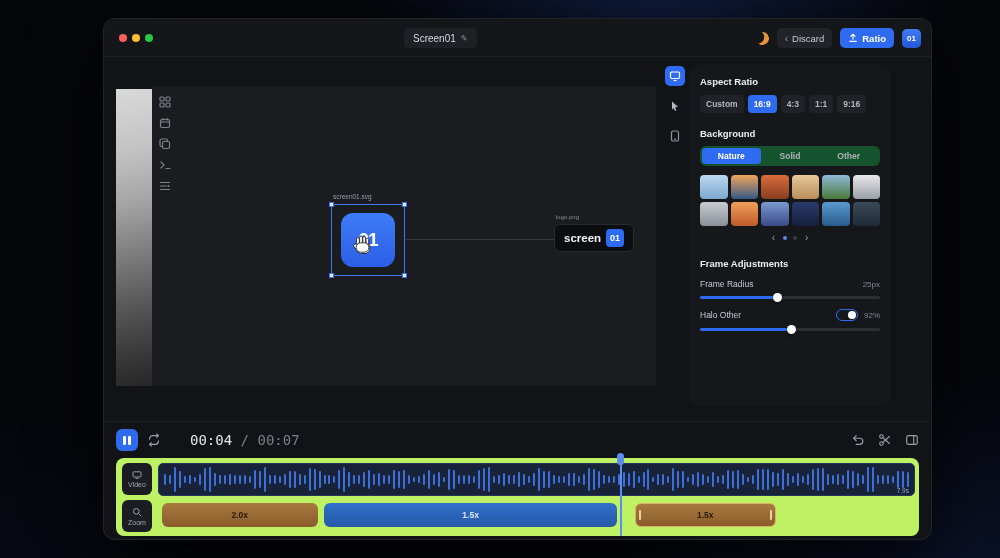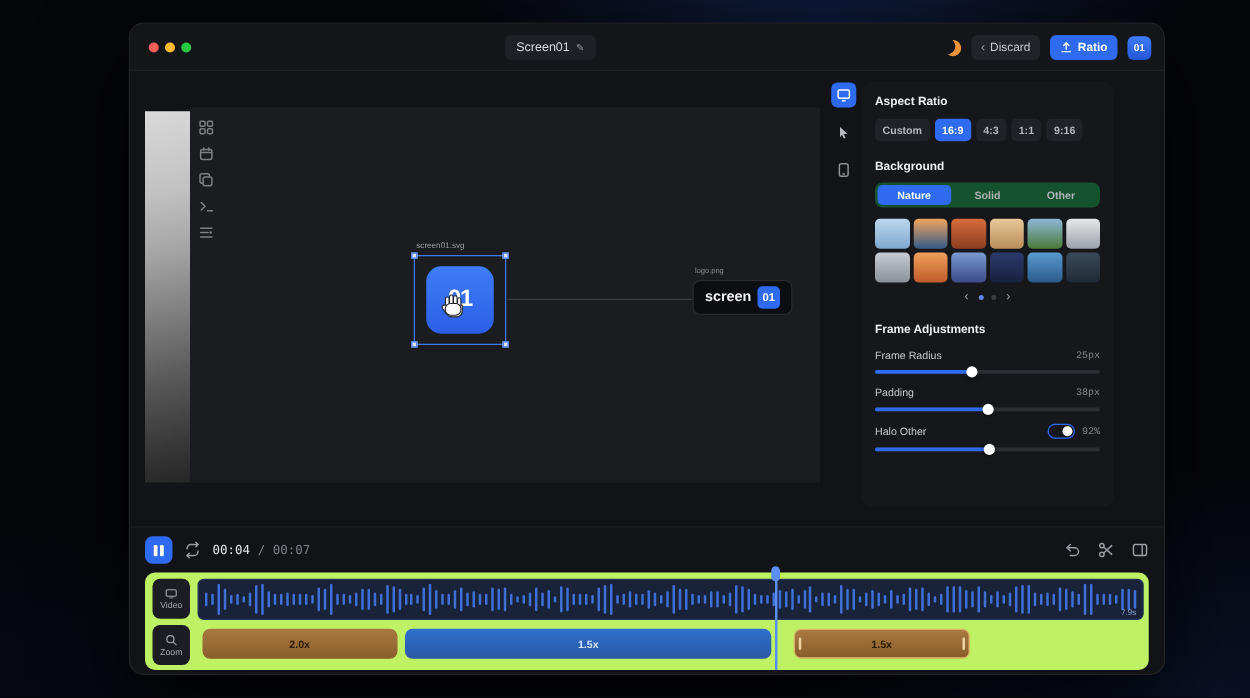--- a/index.html
+++ b/index.html
@@ -76,39 +76,39 @@
   .thumb-grid { margin-top:9px; display:grid; grid-template-columns:repeat(6,1fr); gap:3px; }
   .thumb { height:24px; border-radius:4px; }
   .pager { margin-top:7px; display:flex; justify-content:center; align-items:center; gap:8px; }
   .dot { width:4px; height:4px; border-radius:50%; background:#3b3d42; }
   .dot.active { background:#5d85ea; }
   .pager-arrow { font-size:10px; color:#9a9da3; line-height:1; }
   .srow { margin-top:10px; }
   .shead { display:flex; justify-content:space-between; align-items:center; }
   .slabel { font-size:8.5px; color:#c6c9ce; }
   .sright { display:flex; align-items:center; gap:6px; }
-  .sval { font-size:8px; color:#85888e;font-family:Liberation Mono, monospace; }
+  .sval { font-size:8px; color:#85888e; }
   .toggle { width:22px; height:12px; border:1.5px solid #2e6bf0; border-radius:7px; position:relative; }
   .toggle .knob { position:absolute; right:1px; top:50%; transform:translateY(-50%); width:8px; height:8px;
     border-radius:50%; background:#fff; }
   .strack { margin-top:7px; position:relative; height:3px; background:#2c2e33; border-radius:2px; }
   .sfill { position:absolute; left:0; top:0; height:3px; background:#2e6bf0; border-radius:2px; }
   .sthumb { position:absolute; top:-3px; width:9px; height:9px; border-radius:50%; background:#fff;
     box-shadow:0 1px 3px rgba(0,0,0,.5); }
 
   
   .bottom { position:absolute; left:0; right:0; top:402px; bottom:0; border-top:1px solid #1c1e22; }
   .transport { position:absolute; left:12px; right:12px; top:6px; height:24px; display:flex;
     justify-content:space-between; align-items:center; }
   .t-left { display:flex; align-items:center; gap:9px; }
   .pause-btn { width:22px; height:22px; border-radius:6px; background:#2e6bf0; display:flex; align-items:center;
     justify-content:center; gap:2.5px; }
   .pause-btn i { display:block; width:2.5px; height:9px; background:#fff; border-radius:1px; }
   .icon-btn { display:flex; align-items:center; color:#9b9ea4; }
-  .time { font-family:"DejaVu Sans Mono", monospace; font-size:10px; color:#e4e5e8; margin-left:0;text-align:center; }
+  .time { font-family:"DejaVu Sans Mono", monospace; font-size:14px; color:#e4e5e8; margin-left:20px;text-align:center; }
   .time .dim { color:#7c7f85; }
   .t-right { display:flex; align-items:center; gap:13px; }
   .tracks { position:absolute; left:12px; right:12px; top:36px; height:78px; background:#bef264; border-radius:8px; }
   .tlabel { position:absolute; left:6px; width:30px; height:32px; background:#1b1d22; border-radius:6px;
     display:flex; flex-direction:column; align-items:center; justify-content:center; gap:2px; color:#a6a9ae; font-size:7px; }
   .tlabel.video { top:5px; } .tlabel.zoom { top:42px; }
   .wave { position:absolute; left:42px; right:4px; top:5px; height:33px; background:#18233a;
     border:1px solid #26365a; border-radius:5px; }
   .wave-bars { position:absolute; left:5px; right:5px; top:2px; bottom:2px; display:flex;
     align-items:center; justify-content:space-between; }
@@ -294,32 +294,20 @@
           <div class="srow">
             <div class="shead">
               <span class="slabel">Frame Radius</span>
               <span class="sright">
                 <span class="sval">25px</span>
               </span>
             </div>
             <div class="strack">
               <div class="sfill" style="width: 43%;"></div>
               <div class="sthumb" style="left: calc(43% - 4.5px);"></div>
-            </div>
-          </div>
-          <div class="srow">
-            <div class="shead">
-              <span class="slabel">Padding</span>
-              <span class="sright">
-                <span class="sval">38px</span>
-              </span>
-            </div>
-            <div class="strack">
-              <div class="sfill" style="width: 50%;"></div>
-              <div class="sthumb" style="left: calc(50% - 4.5px);"></div>
             </div>
           </div>
           <div class="srow">
             <div class="shead">
               <span class="slabel">Halo Other</span>
               <span class="sright">
                 <span class="toggle">
                   <span class="knob"></span>
                 </span>
                 <span class="sval">92%</span>

